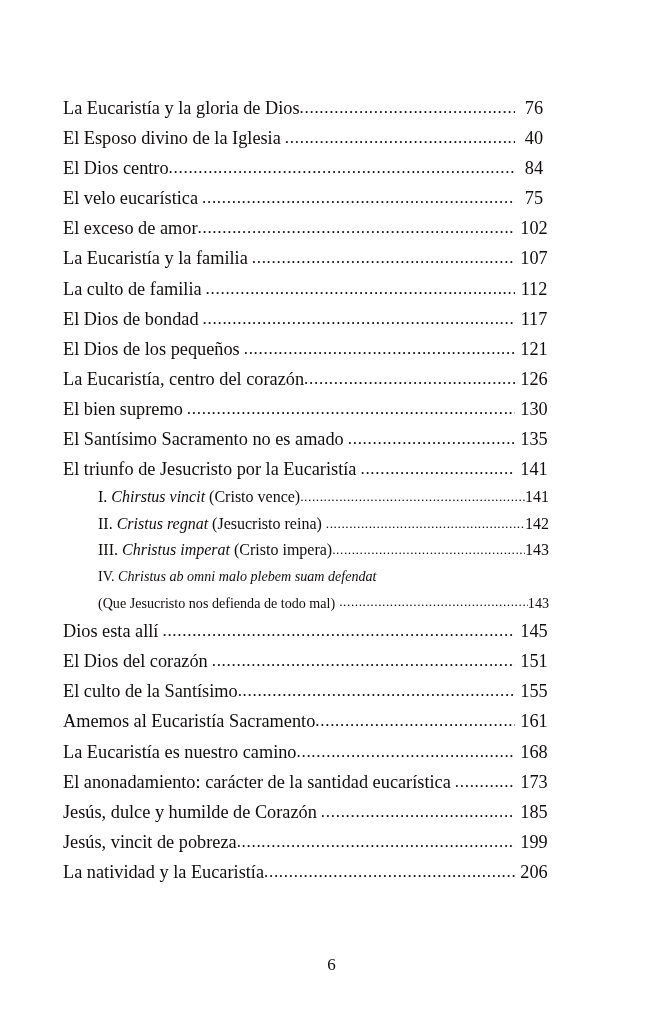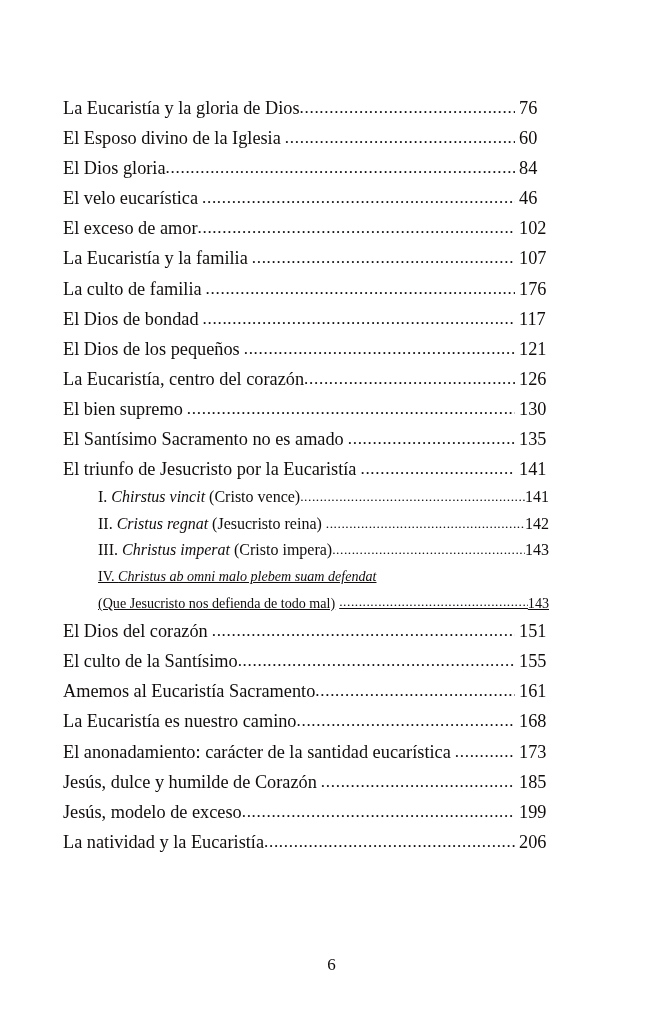--- a/index.html
+++ b/index.html
@@ -48,21 +48,21 @@
     min-width: 0;
   }
 
   .entry .leader::after {
     content: "..........................................................................................................................................................................................";
     letter-spacing: 0.7px;
   }
 
   .entry .pageno {
     flex: 0 0 auto;
-    text-align: left;
+    text-align: center;
     white-space: nowrap;
   }
 
   
   .level1 {
     font-size: 18.3px;
     line-height: 30.1px;
     height: 30.1px;
   }
 
@@ -106,21 +106,20 @@
 
   .level2.spaced .leader::after {
     margin-left: 4px;
   }
 
   
   .level2wrap {
     padding-left: 35px;
     font-size: 14.1px;
     line-height: 26.4px;
-    text-decoration: underline;
   }
 
   .level2wrap .firstline {
     white-space: nowrap;
     height: 26.4px;
   }
 
   .level2wrap .secondline {
     display: flex;
     align-items: center;
@@ -179,46 +178,46 @@
 
   <div class="toc" id="toc-root">
       <div class="entry level1 tight">
         <span class="title">La Eucaristía y la gloria de Dios</span>
         <span class="leader"></span>
         <span class="pageno">76</span>
       </div>
       <div class="entry level1 spaced">
         <span class="title">El Esposo divino de la Iglesia</span>
         <span class="leader"></span>
-        <span class="pageno">60</span>
-      </div>
-      <div class="entry level1 tight">
-        <span class="title">El Dios gloria</span>
+        <span class="pageno">40</span>
+      </div>
+      <div class="entry level1 tight">
+        <span class="title">El Dios centro</span>
         <span class="leader"></span>
         <span class="pageno">84</span>
       </div>
       <div class="entry level1 spaced">
         <span class="title">El velo eucarística</span>
         <span class="leader"></span>
-        <span class="pageno">46</span>
+        <span class="pageno">75</span>
       </div>
       <div class="entry level1 tight">
         <span class="title">El exceso de amor</span>
         <span class="leader"></span>
         <span class="pageno">102</span>
       </div>
       <div class="entry level1 spaced">
         <span class="title">La Eucaristía y la familia</span>
         <span class="leader"></span>
         <span class="pageno">107</span>
       </div>
       <div class="entry level1 spaced">
         <span class="title">La culto de familia</span>
         <span class="leader"></span>
-        <span class="pageno">176</span>
+        <span class="pageno">112</span>
       </div>
       <div class="entry level1 spaced">
         <span class="title">El Dios de bondad</span>
         <span class="leader"></span>
         <span class="pageno">117</span>
       </div>
       <div class="entry level1 spaced">
         <span class="title">El Dios de los pequeños</span>
         <span class="leader"></span>
         <span class="pageno">121</span>
@@ -260,20 +259,25 @@
       </div>
       <div class="level2wrap">
         <div class="firstline"><span class="roman">IV. </span><span class="lat">Christus ab omni malo plebem suam defendat</span></div>
         <div class="secondline spaced">
           <span class="title">(Que Jesucristo nos defienda de todo mal)</span>
           <span class="leader"></span>
           <span class="pageno">143</span>
         </div>
       </div>
       <div class="entry level1 spaced">
+        <span class="title">Dios esta allí</span>
+        <span class="leader"></span>
+        <span class="pageno">145</span>
+      </div>
+      <div class="entry level1 spaced">
         <span class="title">El Dios del corazón</span>
         <span class="leader"></span>
         <span class="pageno">151</span>
       </div>
       <div class="entry level1 tight">
         <span class="title">El culto de la Santísimo</span>
         <span class="leader"></span>
         <span class="pageno">155</span>
       </div>
       <div class="entry level1 tight">
@@ -290,21 +294,21 @@
         <span class="title">El anonadamiento: carácter de la santidad eucarística</span>
         <span class="leader"></span>
         <span class="pageno">173</span>
       </div>
       <div class="entry level1 spaced">
         <span class="title">Jesús, dulce y humilde de Corazón</span>
         <span class="leader"></span>
         <span class="pageno">185</span>
       </div>
       <div class="entry level1 tight">
-        <span class="title">Jesús, modelo de exceso</span>
+        <span class="title">Jesús, vincit de pobreza</span>
         <span class="leader"></span>
         <span class="pageno">199</span>
       </div>
       <div class="entry level1 tight">
         <span class="title">La natividad y la Eucaristía</span>
         <span class="leader"></span>
         <span class="pageno">206</span>
       </div>
     </div>
 

